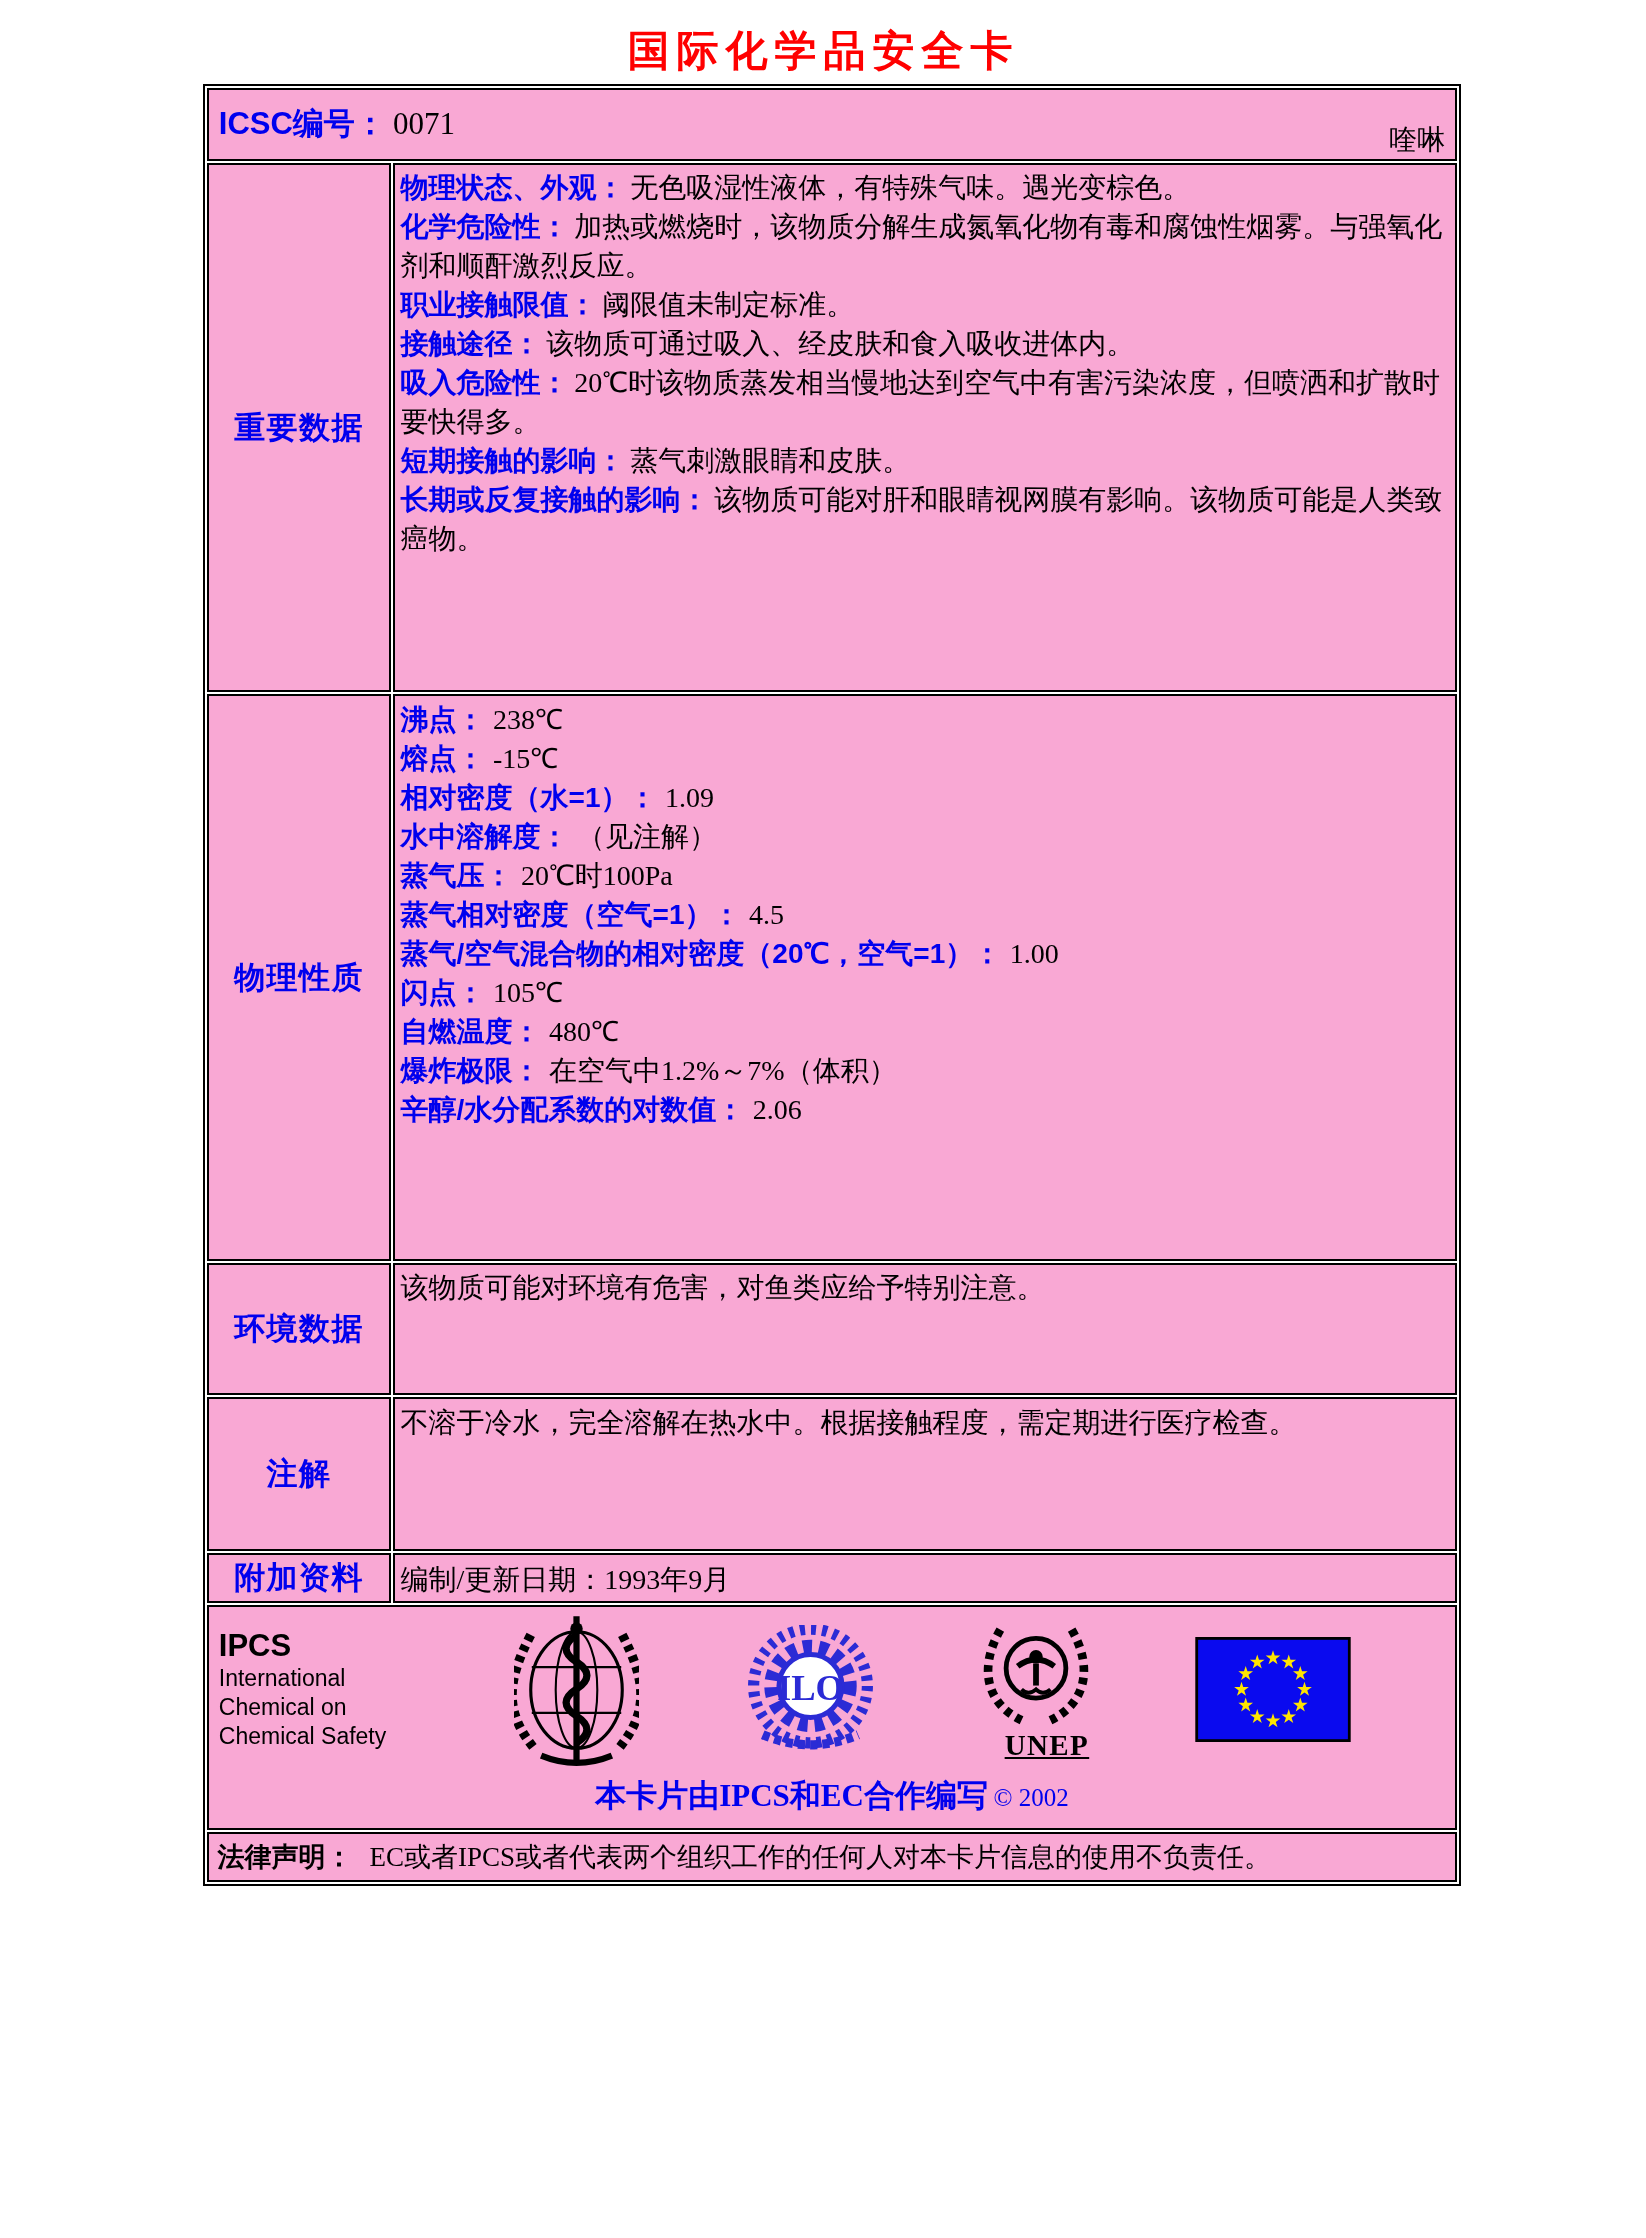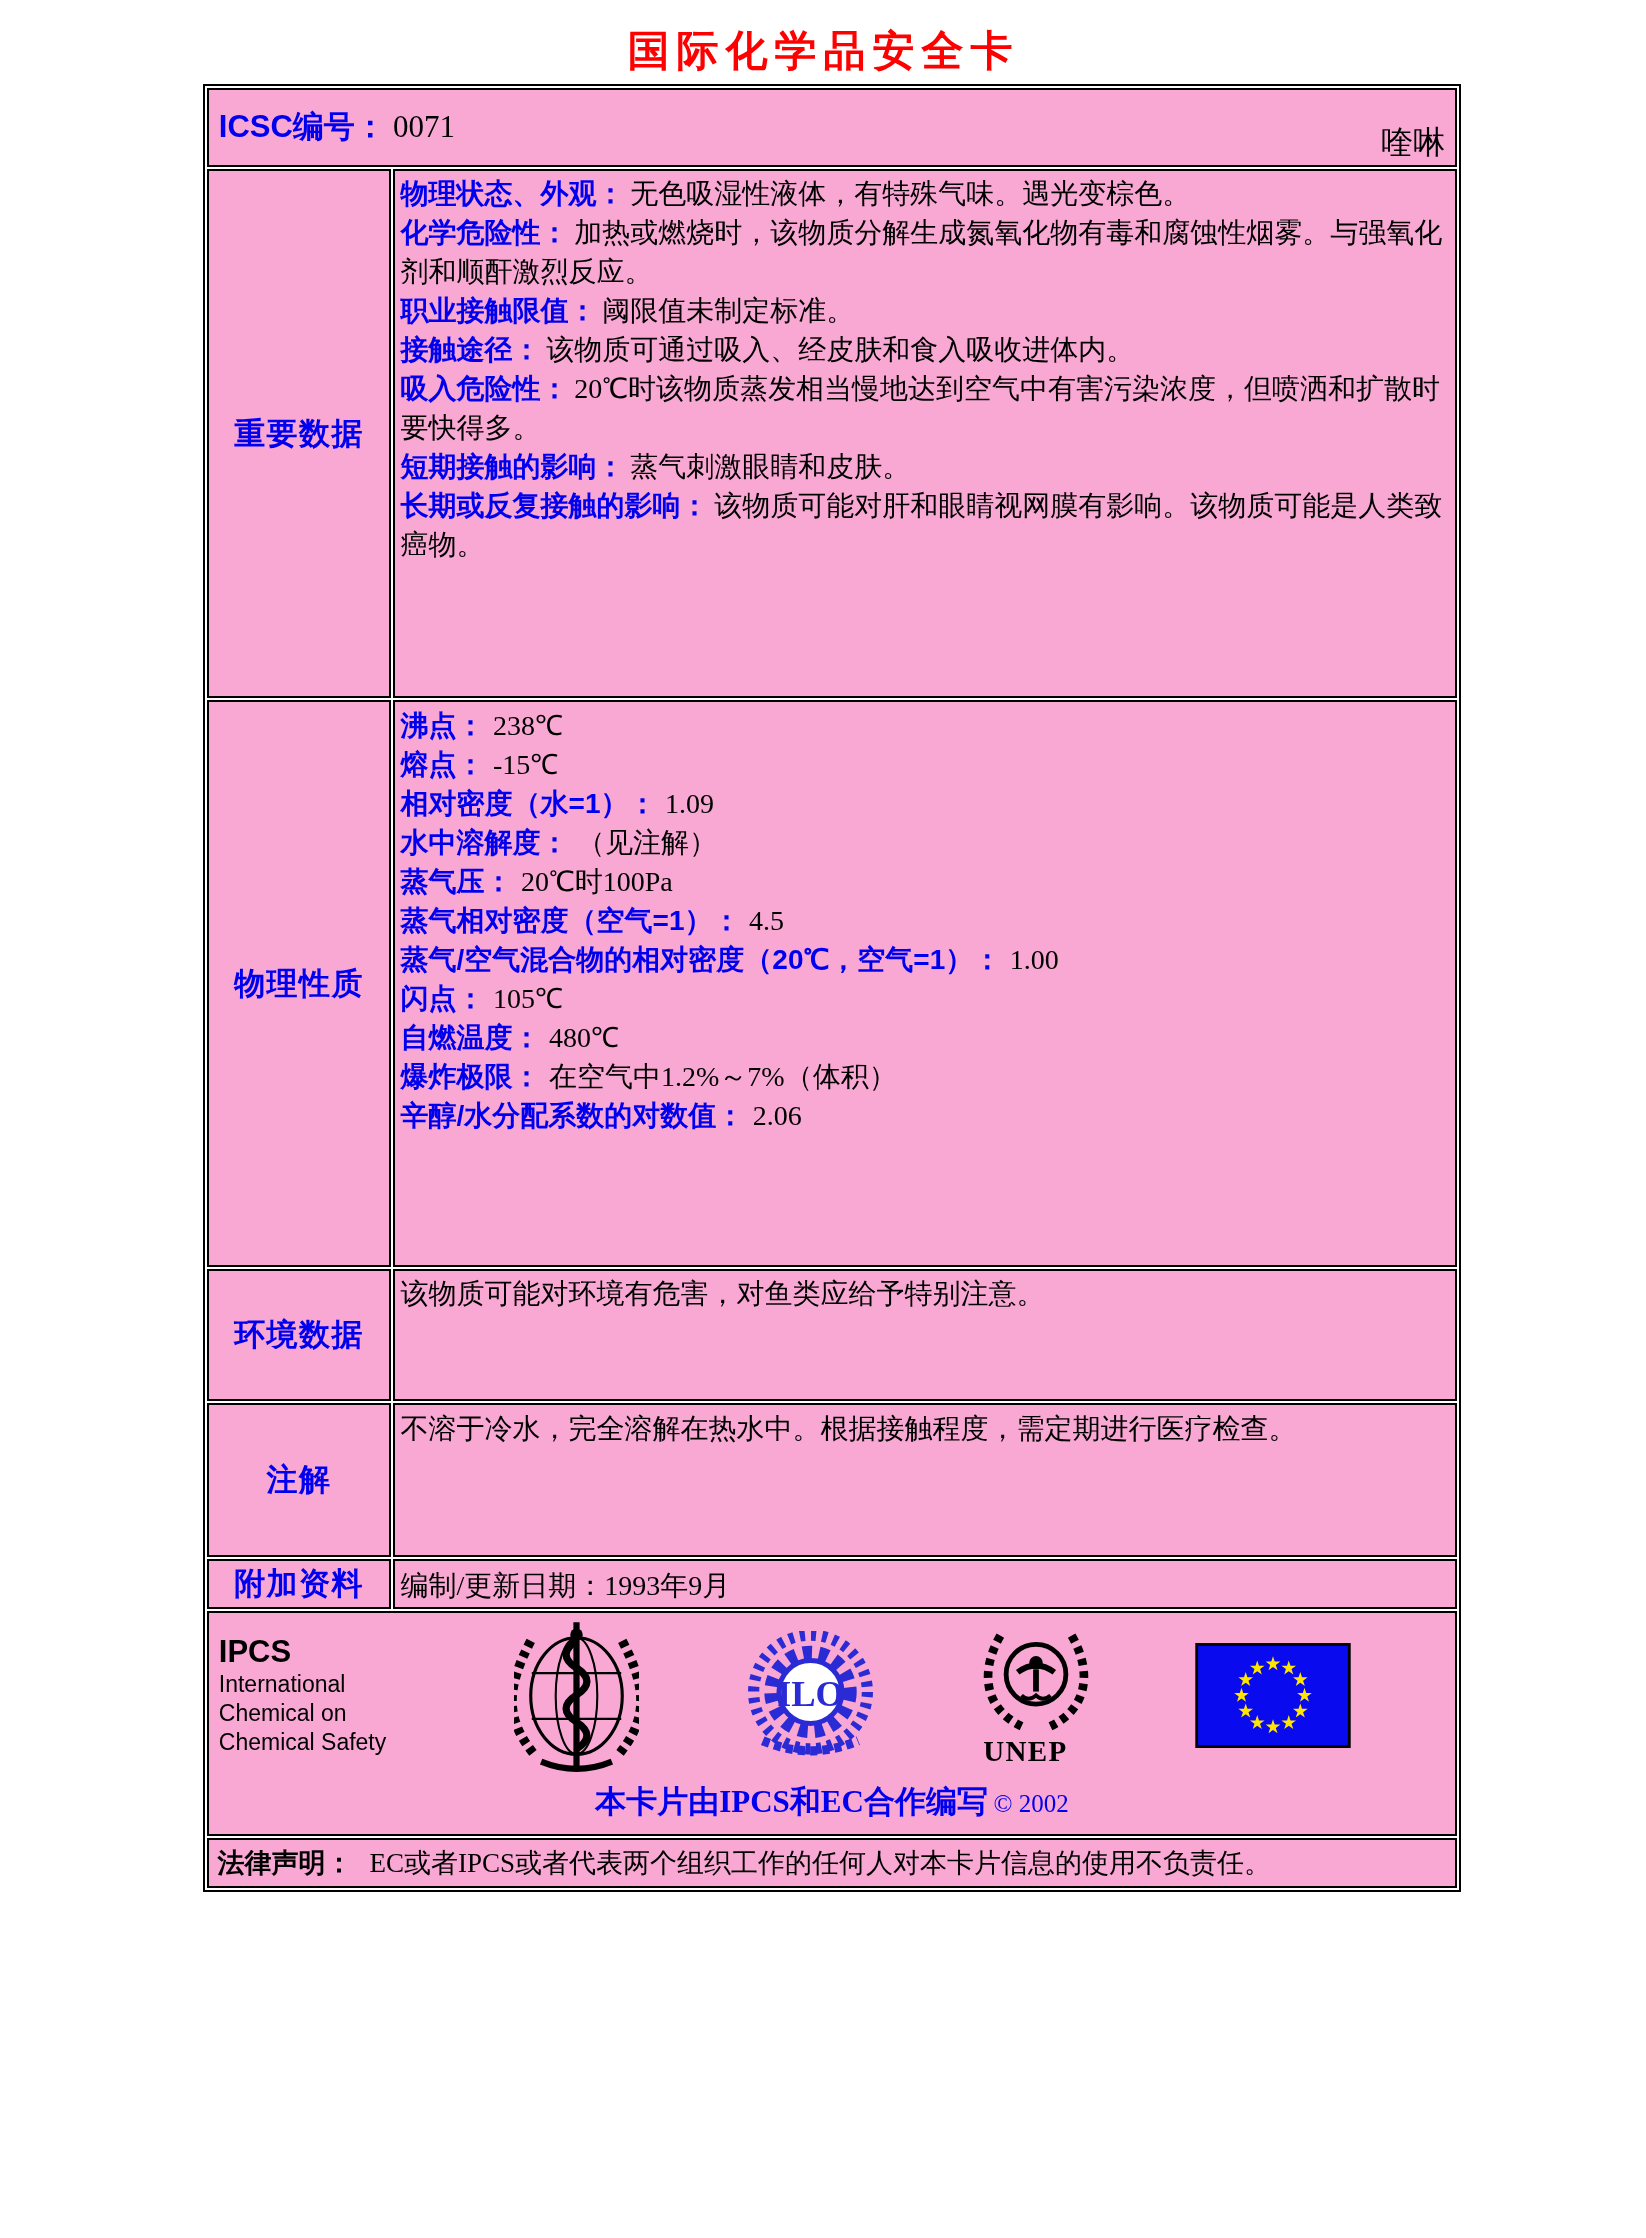--- a/index.html
+++ b/index.html
@@ -27,21 +27,21 @@
   }
   col.c-label{width:184px;}
   td{border:2.1px solid #000;background:#f9a8d4;overflow:hidden;}
 
   
   td.header-cell{height:67px;vertical-align:middle;padding:0 9.8px;}
   .hdr-flex{display:flex;justify-content:space-between;align-items:center;}
   .hdr-left{font-size:31px;}
   .hdr-label{color:#0000ee;font-family:"Liberation Sans",sans-serif;font-weight:bold;}
   .hdr-num{font-family:"Liberation Serif",serif;margin-left:7px;}
-  .hdr-right{font-size:32px;margin-top:31px;}
+  .hdr-right{font-size:28px;margin-top:31px;}
 
   
   td.label-cell{
     text-align:center;vertical-align:middle;
     color:#0000ee;
     font-family:"Liberation Sans",sans-serif;
     font-weight:bold;
     font-size:31px;
     letter-spacing:1.4px;
   }
@@ -63,21 +63,21 @@
 
   
   td.logos-cell{height:205px;vertical-align:top;padding:8.4px 0 7px 0;}
   .logos-row{
     display:flex;align-items:center;justify-content:space-between;
     padding-left:9.8px;padding-right:104px;height:148px;
   }
   .ipcs-block{font-family:"Liberation Sans",sans-serif;width:189px;}
   .ipcs-acronym{font-weight:bold;font-size:31px;line-height:36px;}
   .ipcs-line{font-size:23px;line-height:29px;}
-  .unep-block{display:flex;flex-direction:column;align-items:flex-start;}
+  .unep-block{display:flex;flex-direction:column;align-items:flex-end;text-decoration:underline;}
   .unep-caption{font-family:"Liberation Serif",serif;font-weight:bold;font-size:29px;line-height:31px;letter-spacing:1.4px;}
   .credit-line{
     text-align:center;margin-top:11px;
     color:#0000ee;font-size:31px;
     font-family:"Liberation Serif",serif;font-weight:bold;
   }
   .copyright{font-weight:normal;font-size:25px;margin-left:5.6px;}
 
   
   td.legal-cell{height:46px;vertical-align:middle;padding:0 7px 0 8.4px;font-size:27px;}

